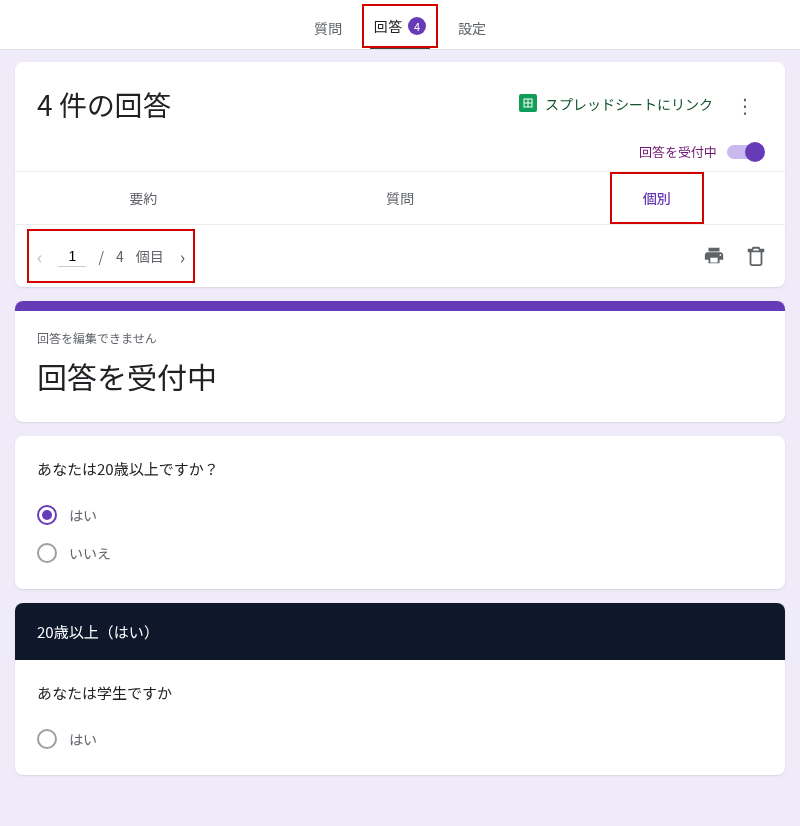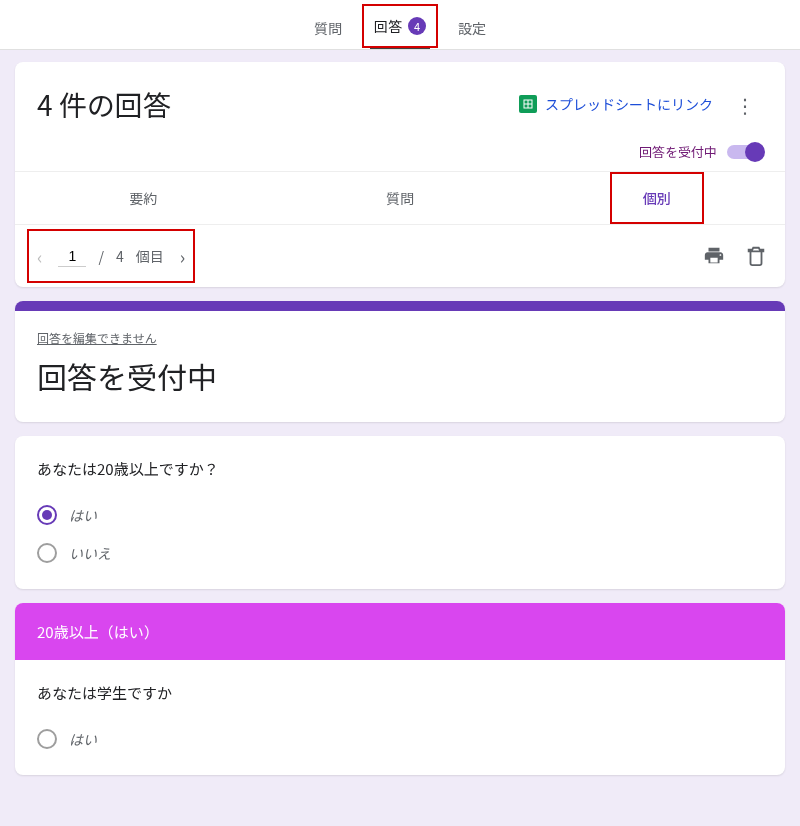--- a/index.html
+++ b/index.html
@@ -62,24 +62,24 @@
   .resp-header {
     display: flex;
     justify-content: space-between;
     align-items: center;
     padding: 22px 22px 6px 22px;
     gap: 22px;
   }
   .resp-title { font-size: 28px; font-weight: 400; }
   .resp-actions { display: flex; align-items: center; gap: 14px; }
   .sheets-link {
-    color: #1d4ed8;
-    font-size: 14px;
-    display: flex;
-    align-items: center;
+    color: #14532d;
+    font-size: 14px;
+    display: flex;
+    align-items: flex-start;
     gap: 8px;
     cursor: pointer;
   }
   .sheets-icon {
     width: 18px; height: 18px;
     background: #0f9d58;
     display: inline-flex;
     align-items: center;
     justify-content: center;
     color: #fff;
@@ -151,50 +151,49 @@
     border: none;
     border-bottom: 1px solid #ccc;
     text-align: center;
     font-size: 14px;
     padding: 2px 0;
   }
   .pager-icons { display: flex; gap: 20px; color: #5f6368; }
   .icon-btn { cursor: pointer; }
   .accent-bar { height: 10px; background: #673ab7; }
   .form-card-body { padding: 18px 22px 24px; }
-  .cannot-edit { font-size: 12px; color: #5f6368; margin-bottom: 8px; text-decoration: underline; }
+  .cannot-edit { font-size: 12px; color: #5f6368; margin-bottom: 8px; }
   .form-title { font-size: 30px; font-weight: 400; }
   .question-card { padding: 22px 22px 26px; }
   .question-text { font-size: 15px; margin-bottom: 26px; }
   .option-row {
     display: flex;
     align-items: center;
     gap: 12px;
     margin-bottom: 18px;
     font-size: 14px;
     color: #5f6368;
-    font-style: italic;
   }
   .radio {
     width: 20px; height: 20px;
     border: 2px solid #9e9e9e;
     border-radius: 50%;
     display: inline-flex;
     align-items: center;
     justify-content: center;
   }
   .radio.checked { border-color: #673ab7; }
   .radio.checked::after {
     content: "";
     width: 10px; height: 10px;
     background: #673ab7;
     border-radius: 50%;
   }
   .section-header {
-    background: #d946ef;
+    background: #0f172a;
     color: #fff;
     padding: 18px 22px;
     font-size: 15px;
   }
   svg { display: block; }
 </style>
 </head>
 <body>
 
 <div class="top-tabs" style="position:relative;">

